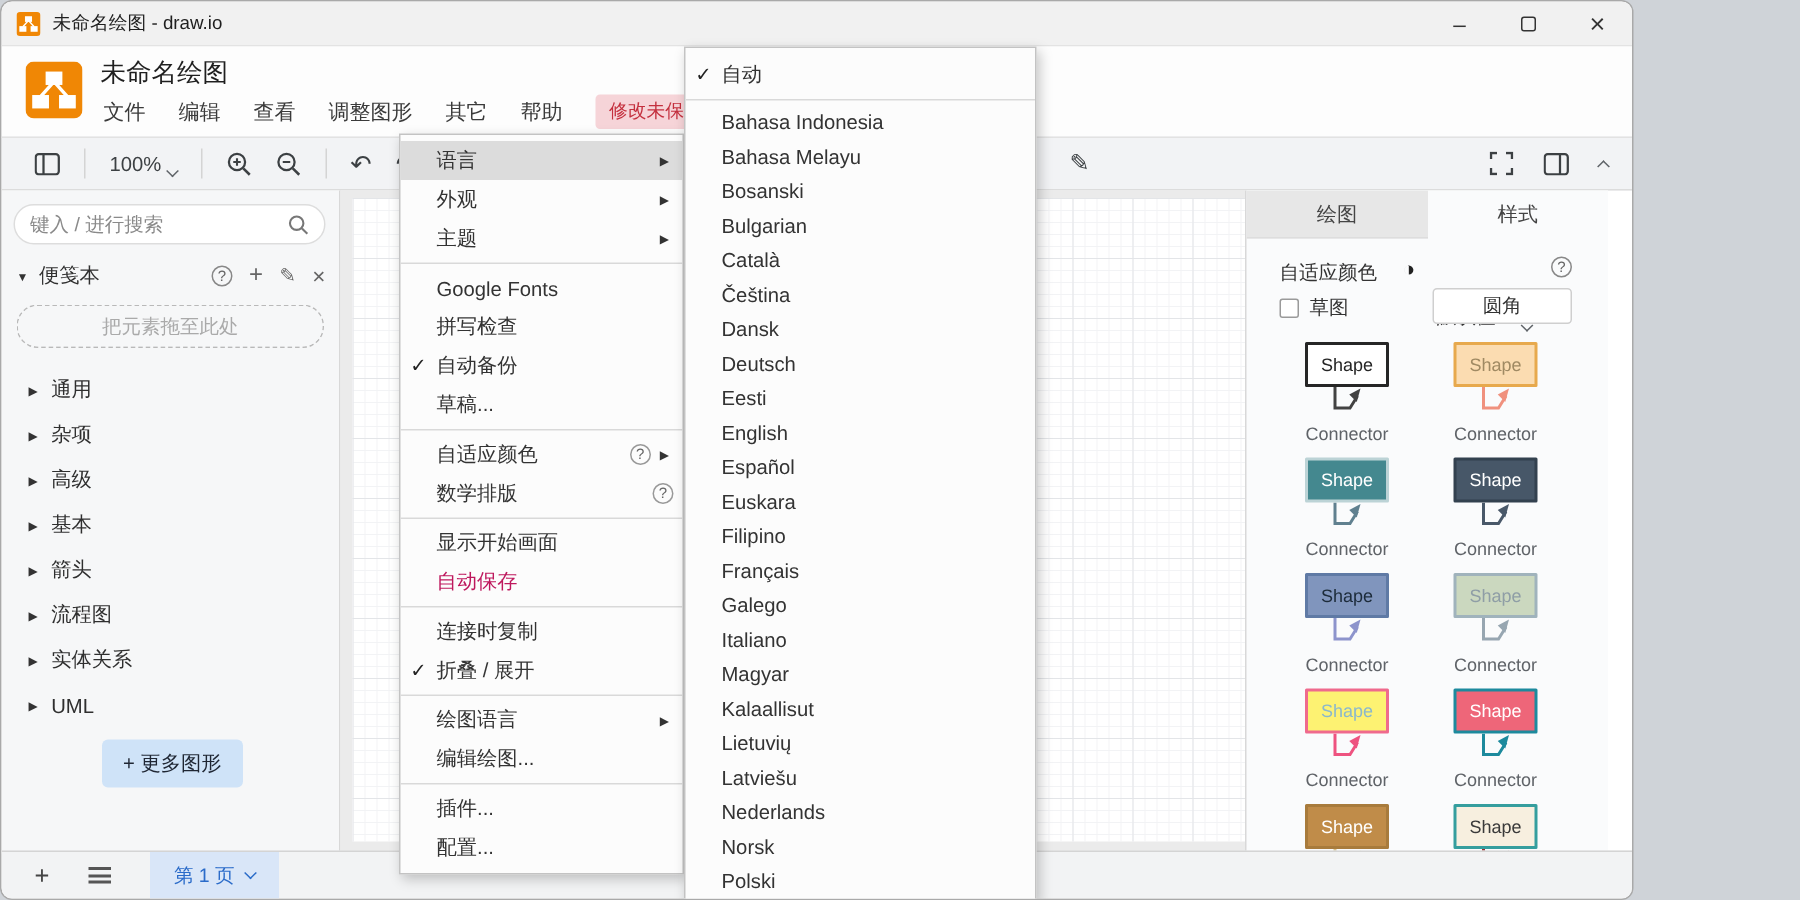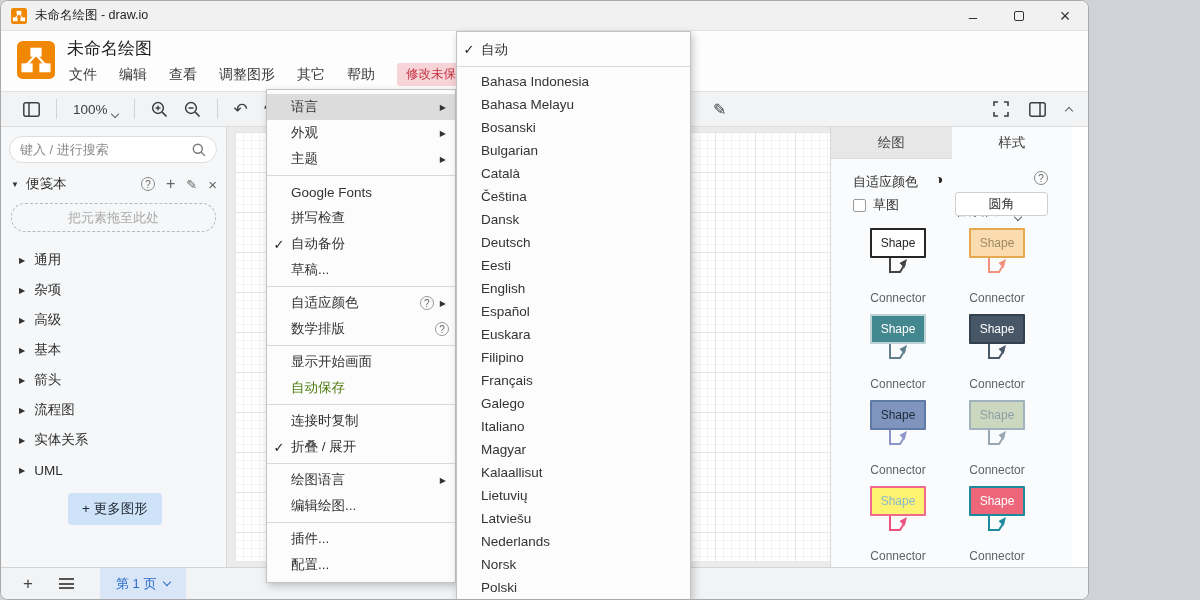--- a/index.html
+++ b/index.html
@@ -95,21 +95,21 @@
   .cbox { width:13px; height:13px; border:1px solid #9a9a9a; background:#fff; border-radius:2px; }
   .roundedbtn { position:absolute; left:124px; top:33px; width:93px; height:24px; background:#fff;
                 border:1px solid #cfcfcf; border-radius:3px; font-size:13px; color:#333;
                 font-family:inherit; cursor:default; }
   .stylegrid { display:grid; grid-template-columns:56px 56px; column-gap:43px; row-gap:9px;
                padding:7px 0 0 39px; }
   .card { width:56px; text-align:center; cursor:default; }
   .sbox { width:56px; height:30px; border:2px solid; border-radius:1px; display:flex;
           align-items:center; justify-content:center; font-size:12px; }
   .conn { display:block; margin:0 auto; }
-  .clab { font-size:12px; color:#5f6368; margin-top:10px; }
+  .clab { font-size:12px; color:#5f6368; margin-top:1px; }
 
   
   .footer { position:absolute; left:0; bottom:0; width:100%; height:32px; background:#f2f3f4;
             border-top:1px solid #d4d4d4; display:flex; align-items:center; padding-left:22px; gap:26px; }
   .fico { font-size:17px; color:#444; line-height:1; cursor:default; }
   .burger { display:inline-block; width:15px; }
   .burger div { height:2px; background:#555; margin:2.5px 0; }
   .pagetab { height:31px; display:flex; align-items:center; gap:8px; background:#d9e6f8;
              color:#2a6bc9; font-size:13px; padding:0 16px; cursor:default; }
   .pagetab .chev { border-color:#2a6bc9; }
@@ -121,21 +121,21 @@
   #langmenu  { left:455px; top:30px; width:235px; height:570px; overflow:hidden; z-index:60; }
   .menu-row { height:26px; display:flex; align-items:center; font-size:13.5px; color:#333;
               cursor:default; }
   .menu-row .chk { width:24px; text-align:center; font-size:13px; color:#222; flex:none; }
   .menu-row .lbl { flex:1; white-space:nowrap; }
   .menu-row .sar { font-size:8px; color:#333; margin-right:9px; }
   .menu-row .hc { width:14px; height:14px; border:1px solid #999; border-radius:50%; font-size:10px;
                   display:flex; align-items:center; justify-content:center; color:#666; margin-left:6px;
                   margin-right:6px; flex:none; }
   .menu-row.hl { background:#dcdcdc; }
-  .menu-row.dis { color:#4d7c0f; }
+  .menu-row.dis { color:#be185d; }
   .menu-row.dis .chk { color:#b4b4b4; }
   .msep { height:1px; background:#d9d9d9; margin:3px 0; }
   #langmenu .menu-row { height:23px; }
   #langmenu .menu-row.first { height:27px; }
 </style>
 </head>
 <body>
 
 <div id="win">
 

